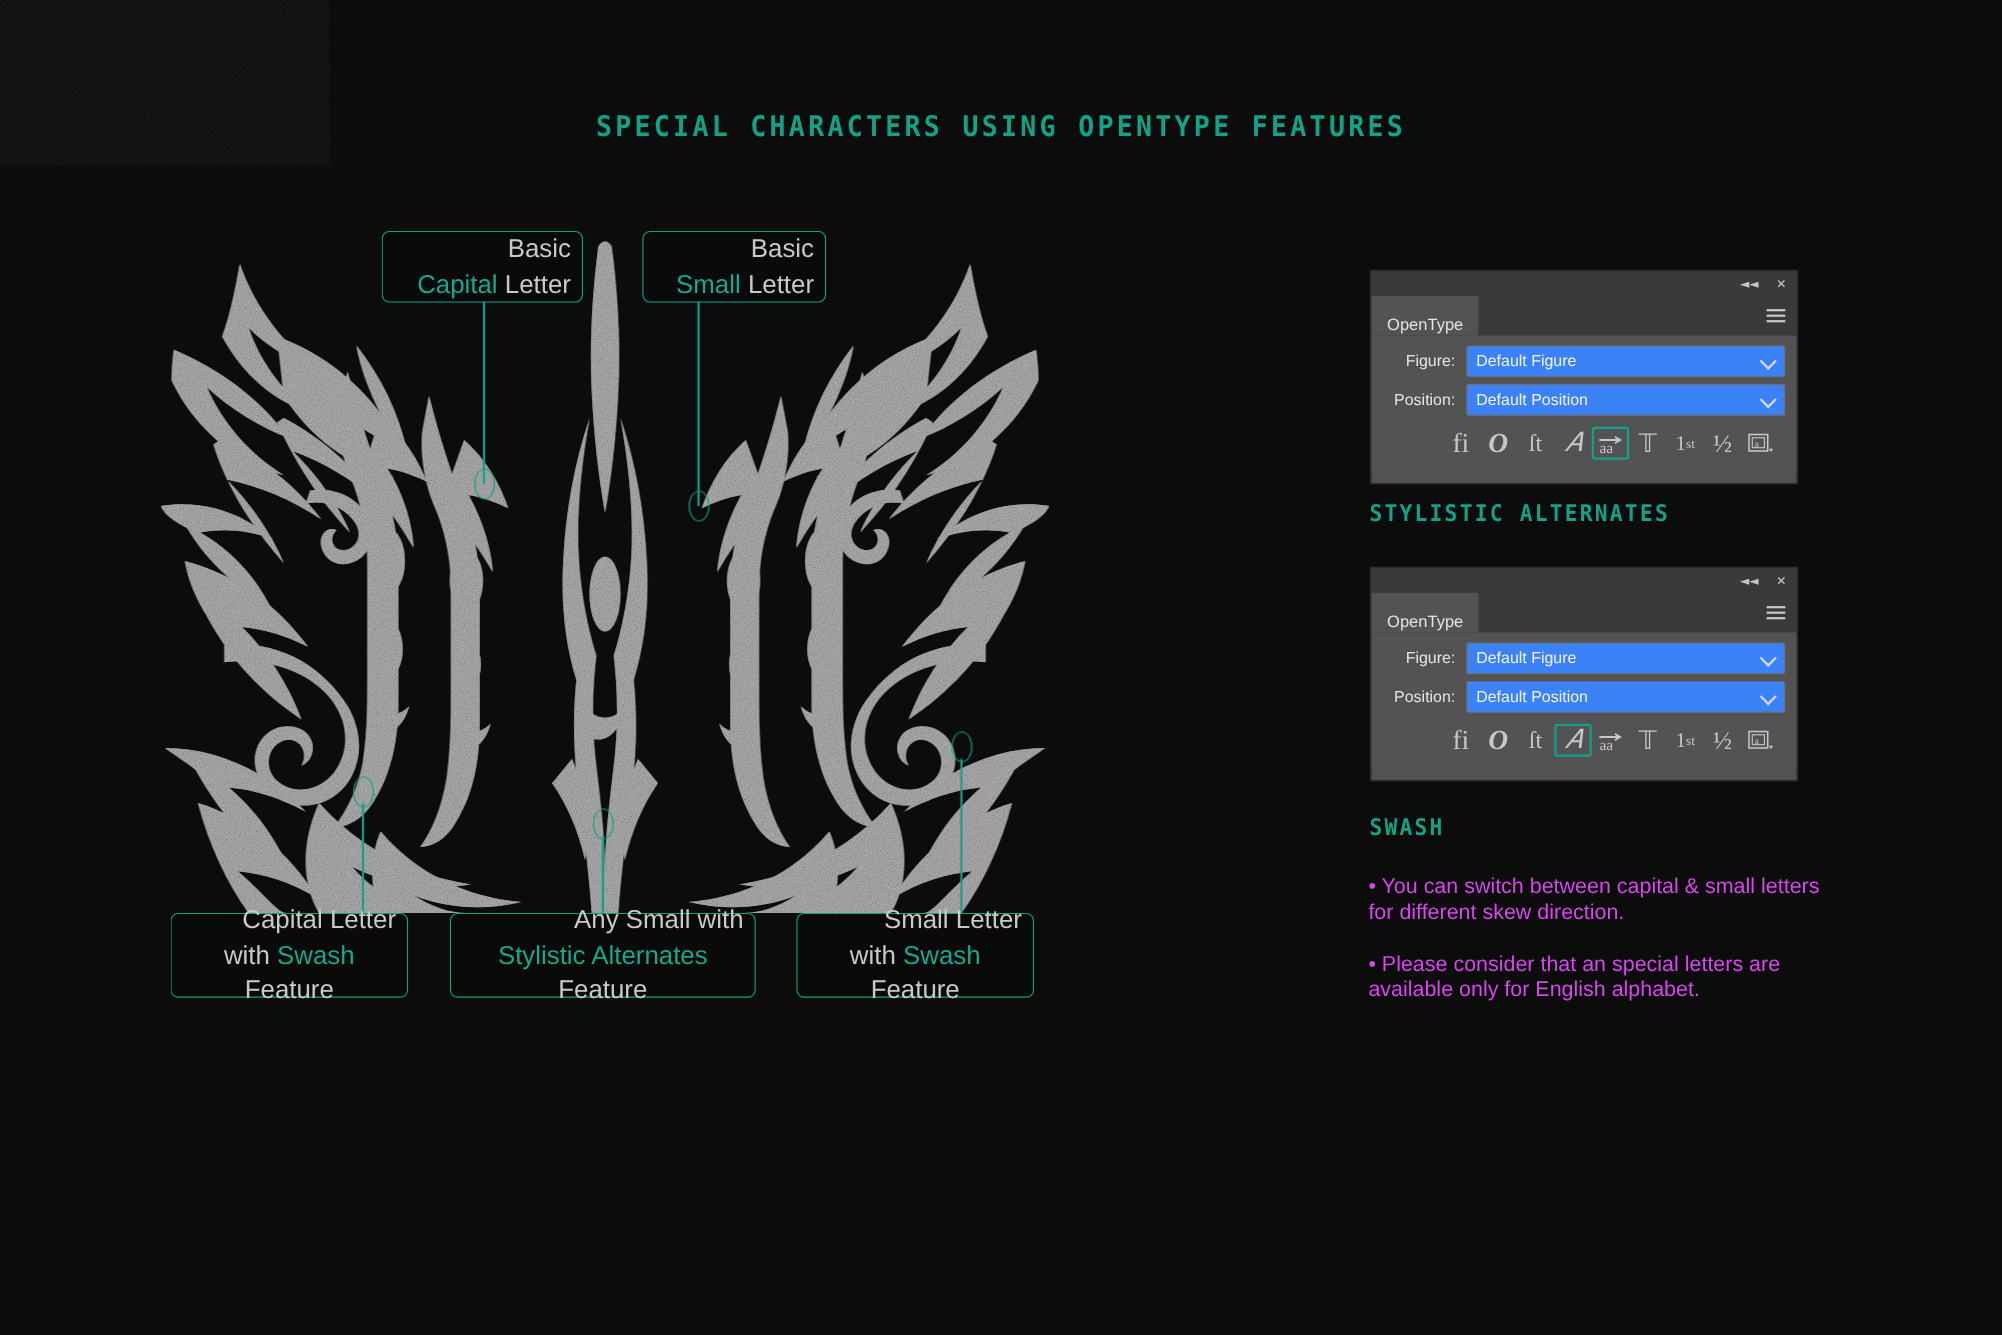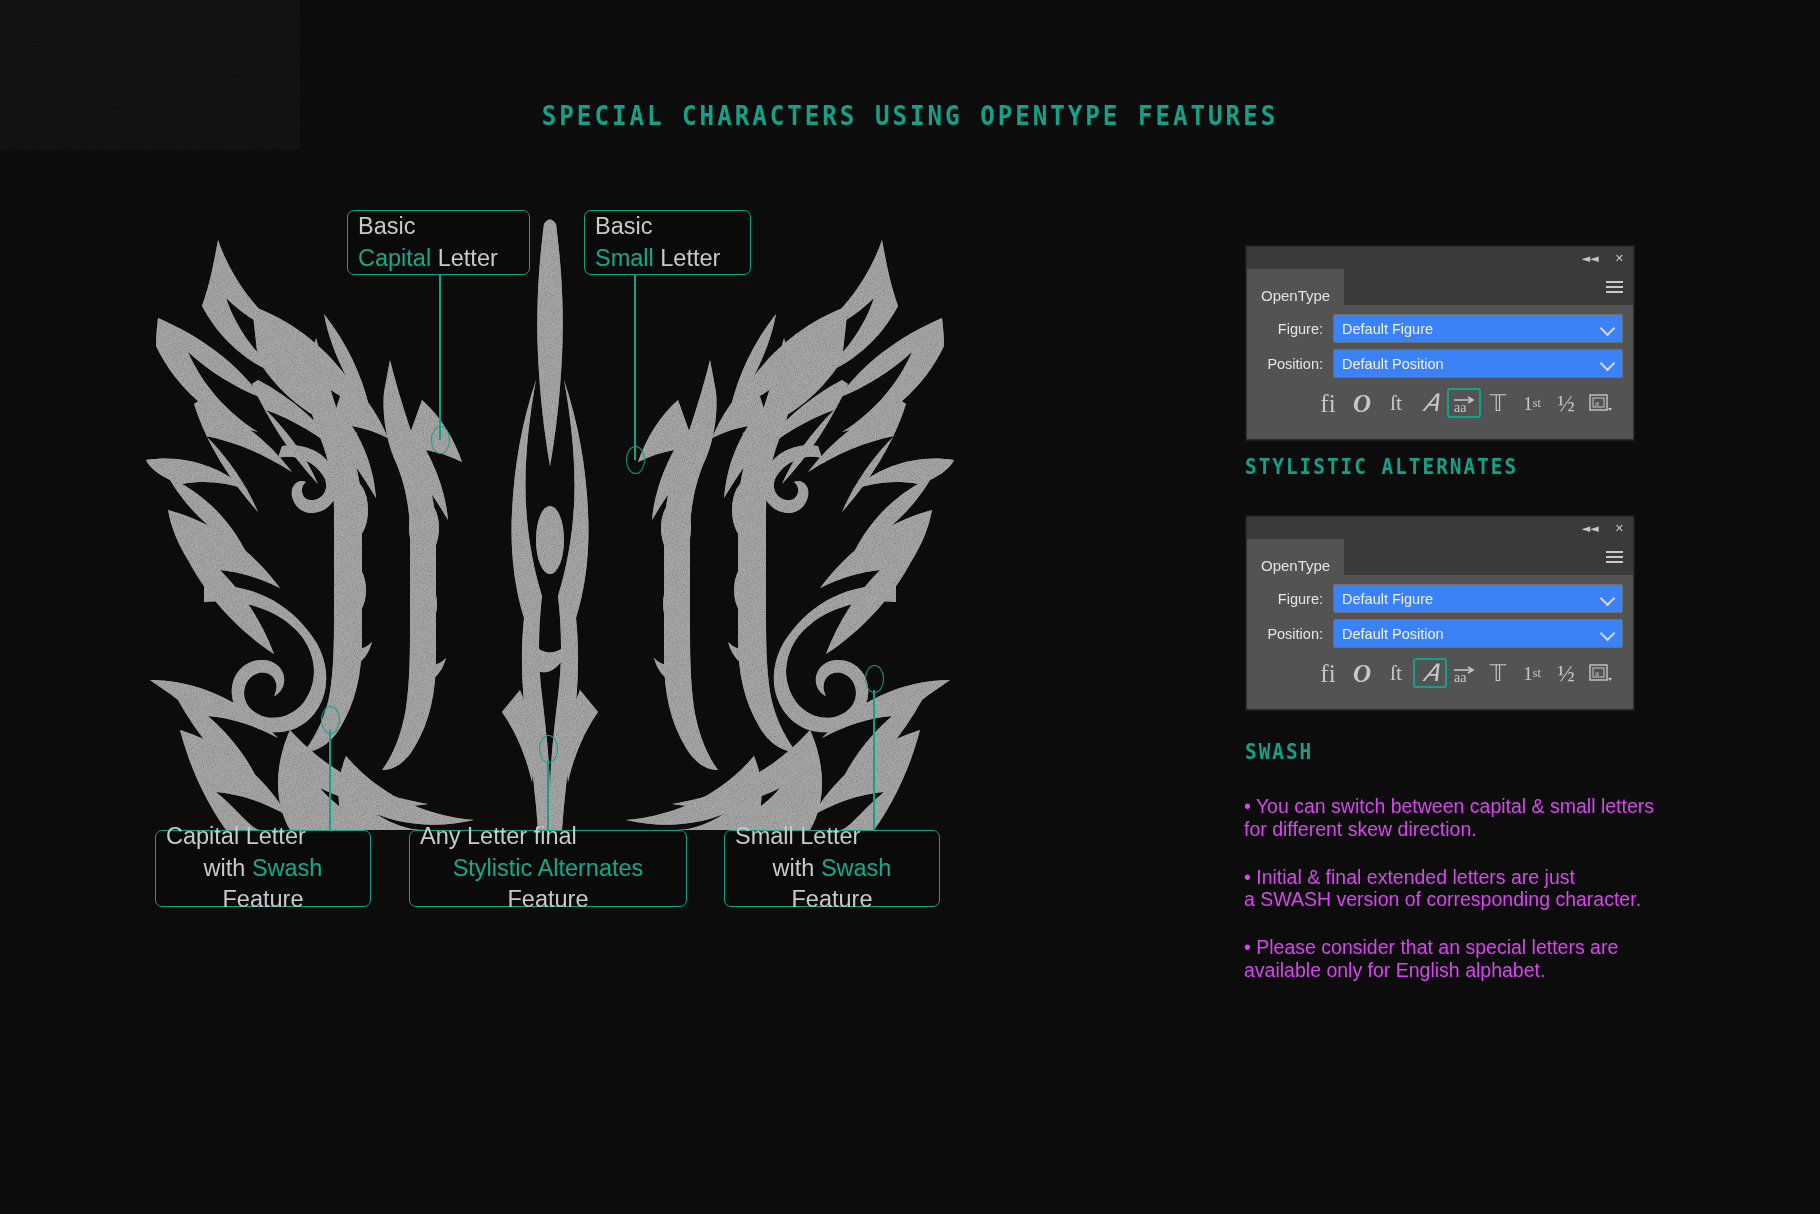--- a/index.html
+++ b/index.html
@@ -49,21 +49,21 @@
     box-sizing: border-box;
     border: 1.6px solid #13a189;
     border-radius: 7px;
     background: rgba(10,10,10,.55);
     color: #c9c9c9;
     font-size: 23.5px;
     line-height: 1.36;
     text-align: center;
     display: flex;
     flex-direction: column;
-    align-items: flex-start;
+    align-items: flex-end;
     justify-content: center;
     z-index: 32;
     padding: 6px 10px;
   }
   .callout .hl { color: #15a98d; }
 
   .lead-line {
     position: absolute;
     width: 1.6px;
     background: #13a189;
@@ -335,21 +335,21 @@
   </div>
 
   <div class="callout" style="left:155px; top:830px; width:216px; height:77px;">
     <div>Capital Letter</div>
     <div>
       <span>with </span><span class="hl">Swash</span><span> Feature</span>
     </div>
   </div>
 
   <div class="callout" style="left:409px; top:830px; width:278px; height:77px;">
-    <div>Any Letter final</div>
+    <div>Any Small with</div>
     <div>
       <span></span><span class="hl">Stylistic Alternates</span><span> Feature</span>
     </div>
   </div>
 
   <div class="callout" style="left:724px; top:830px; width:216px; height:77px;">
     <div>Small Letter</div>
     <div>
       <span>with </span><span class="hl">Swash</span><span> Feature</span>
     </div>
@@ -461,22 +461,20 @@
           </svg>
         </div>
       </div>
     </div>
   </div>
   <div class="sec-head" style="left:1245px; top:740px;">SWASH</div>
 
   <div id="notes">
     <div class="note">• You can switch between capital &amp; small letters
 for different skew direction.</div>
-    <div class="note">• Initial &amp; final extended letters are just
-a SWASH version of corresponding character.</div>
     <div class="note">• Please  consider that an special letters are
 available only for English alphabet.</div>
   </div>
 
   <svg id="grain" xmlns="http://www.w3.org/2000/svg">
     <filter id="noiseF">
       <feTurbulence type="fractalNoise" baseFrequency="0.85" numOctaves="4" stitchTiles="stitch"></feTurbulence>
       <feColorMatrix type="saturate" values="0"></feColorMatrix>
       <feComponentTransfer>
           <feFuncA type="linear" slope="0.13"></feFuncA>

